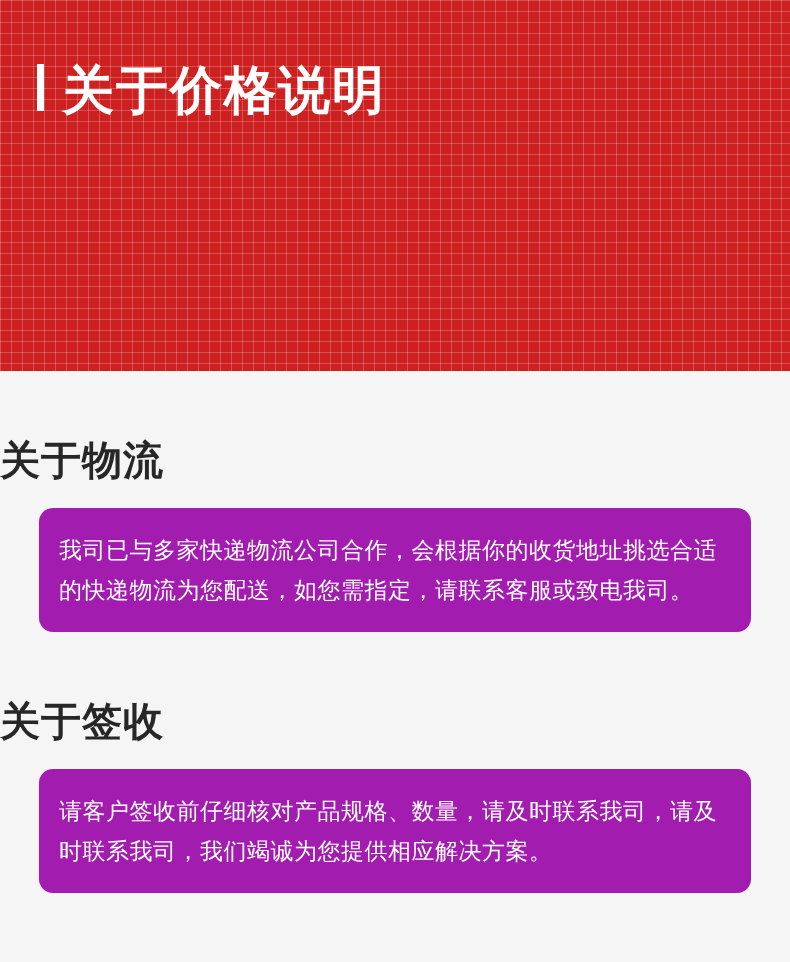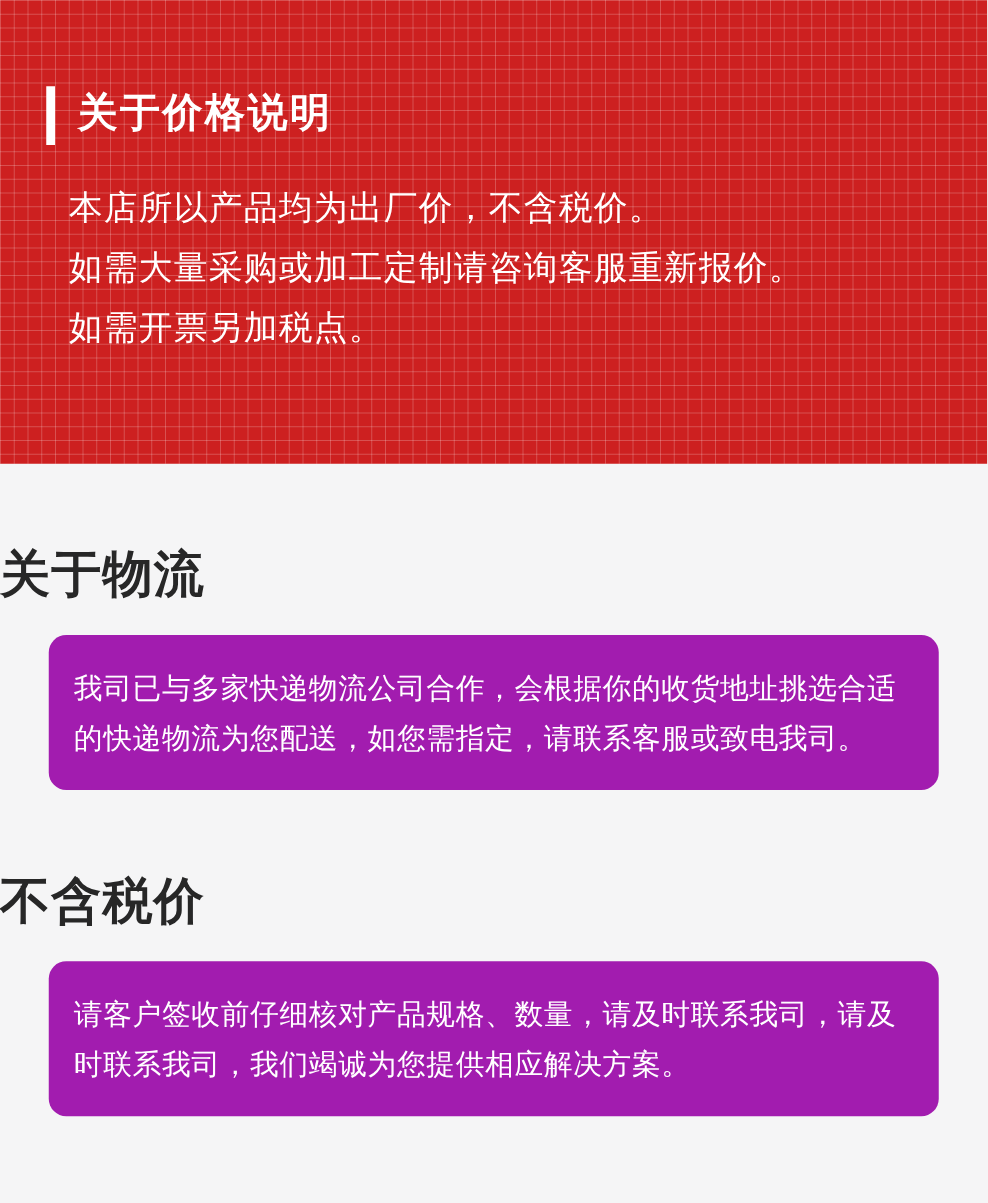--- a/index.html
+++ b/index.html
@@ -24,22 +24,22 @@
     background-image:
       linear-gradient(rgba(255, 255, 255, 0.22) 1px, transparent 1px),
       linear-gradient(90deg, rgba(255, 255, 255, 0.22) 1px, transparent 1px);
     background-size: 11px 11px;
     padding: 64px 30px 0 37px;
     color: #ffffff;
   }
   .price-title {
     margin: 0;
     display: flex;
-    align-items: flex-end;
-    font-size: 32px;
+    align-items: flex-start;
+    font-size: 52px;
     font-weight: bold;
     letter-spacing: 2px;
     line-height: 52px;
   }
   .title-marker {
     display: inline-block;
     width: 7px;
     height: 47px;
     background: #ffffff;
     margin-right: 18px;
@@ -83,34 +83,29 @@
 </head>
 <body>
 
 <div class="page">
 
   <section class="price-banner">
     <h1 class="price-title">
       <span class="title-marker"></span>
       <span>关于价格说明</span>
     </h1>
-    <div class="price-lines">
-      <p>本店所以产品均为出厂价，不含税价。</p>
-      <p>如需大量采购或加工定制请咨询客服重新报价。</p>
-      <p>如需开票另加税点。</p>
-    </div>
   </section>
 
   <section>
     <h2 class="section-heading">关于物流</h2>
     <div class="dark-card">
       <p>我司已与多家快递物流公司合作，会根据你的收货地址挑选合适的快递物流为您配送，如您需指定，请联系客服或致电我司。</p>
     </div>
   </section>
 
   <section>
-    <h2 class="section-heading">不含税价</h2>
+    <h2 class="section-heading">关于签收</h2>
     <div class="dark-card">
       <p>请客户签收前仔细核对产品规格、数量，请及时联系我司，请及时联系我司，我们竭诚为您提供相应解决方案。</p>
     </div>
   </section>
 
 </div>
 
 </body></html>

